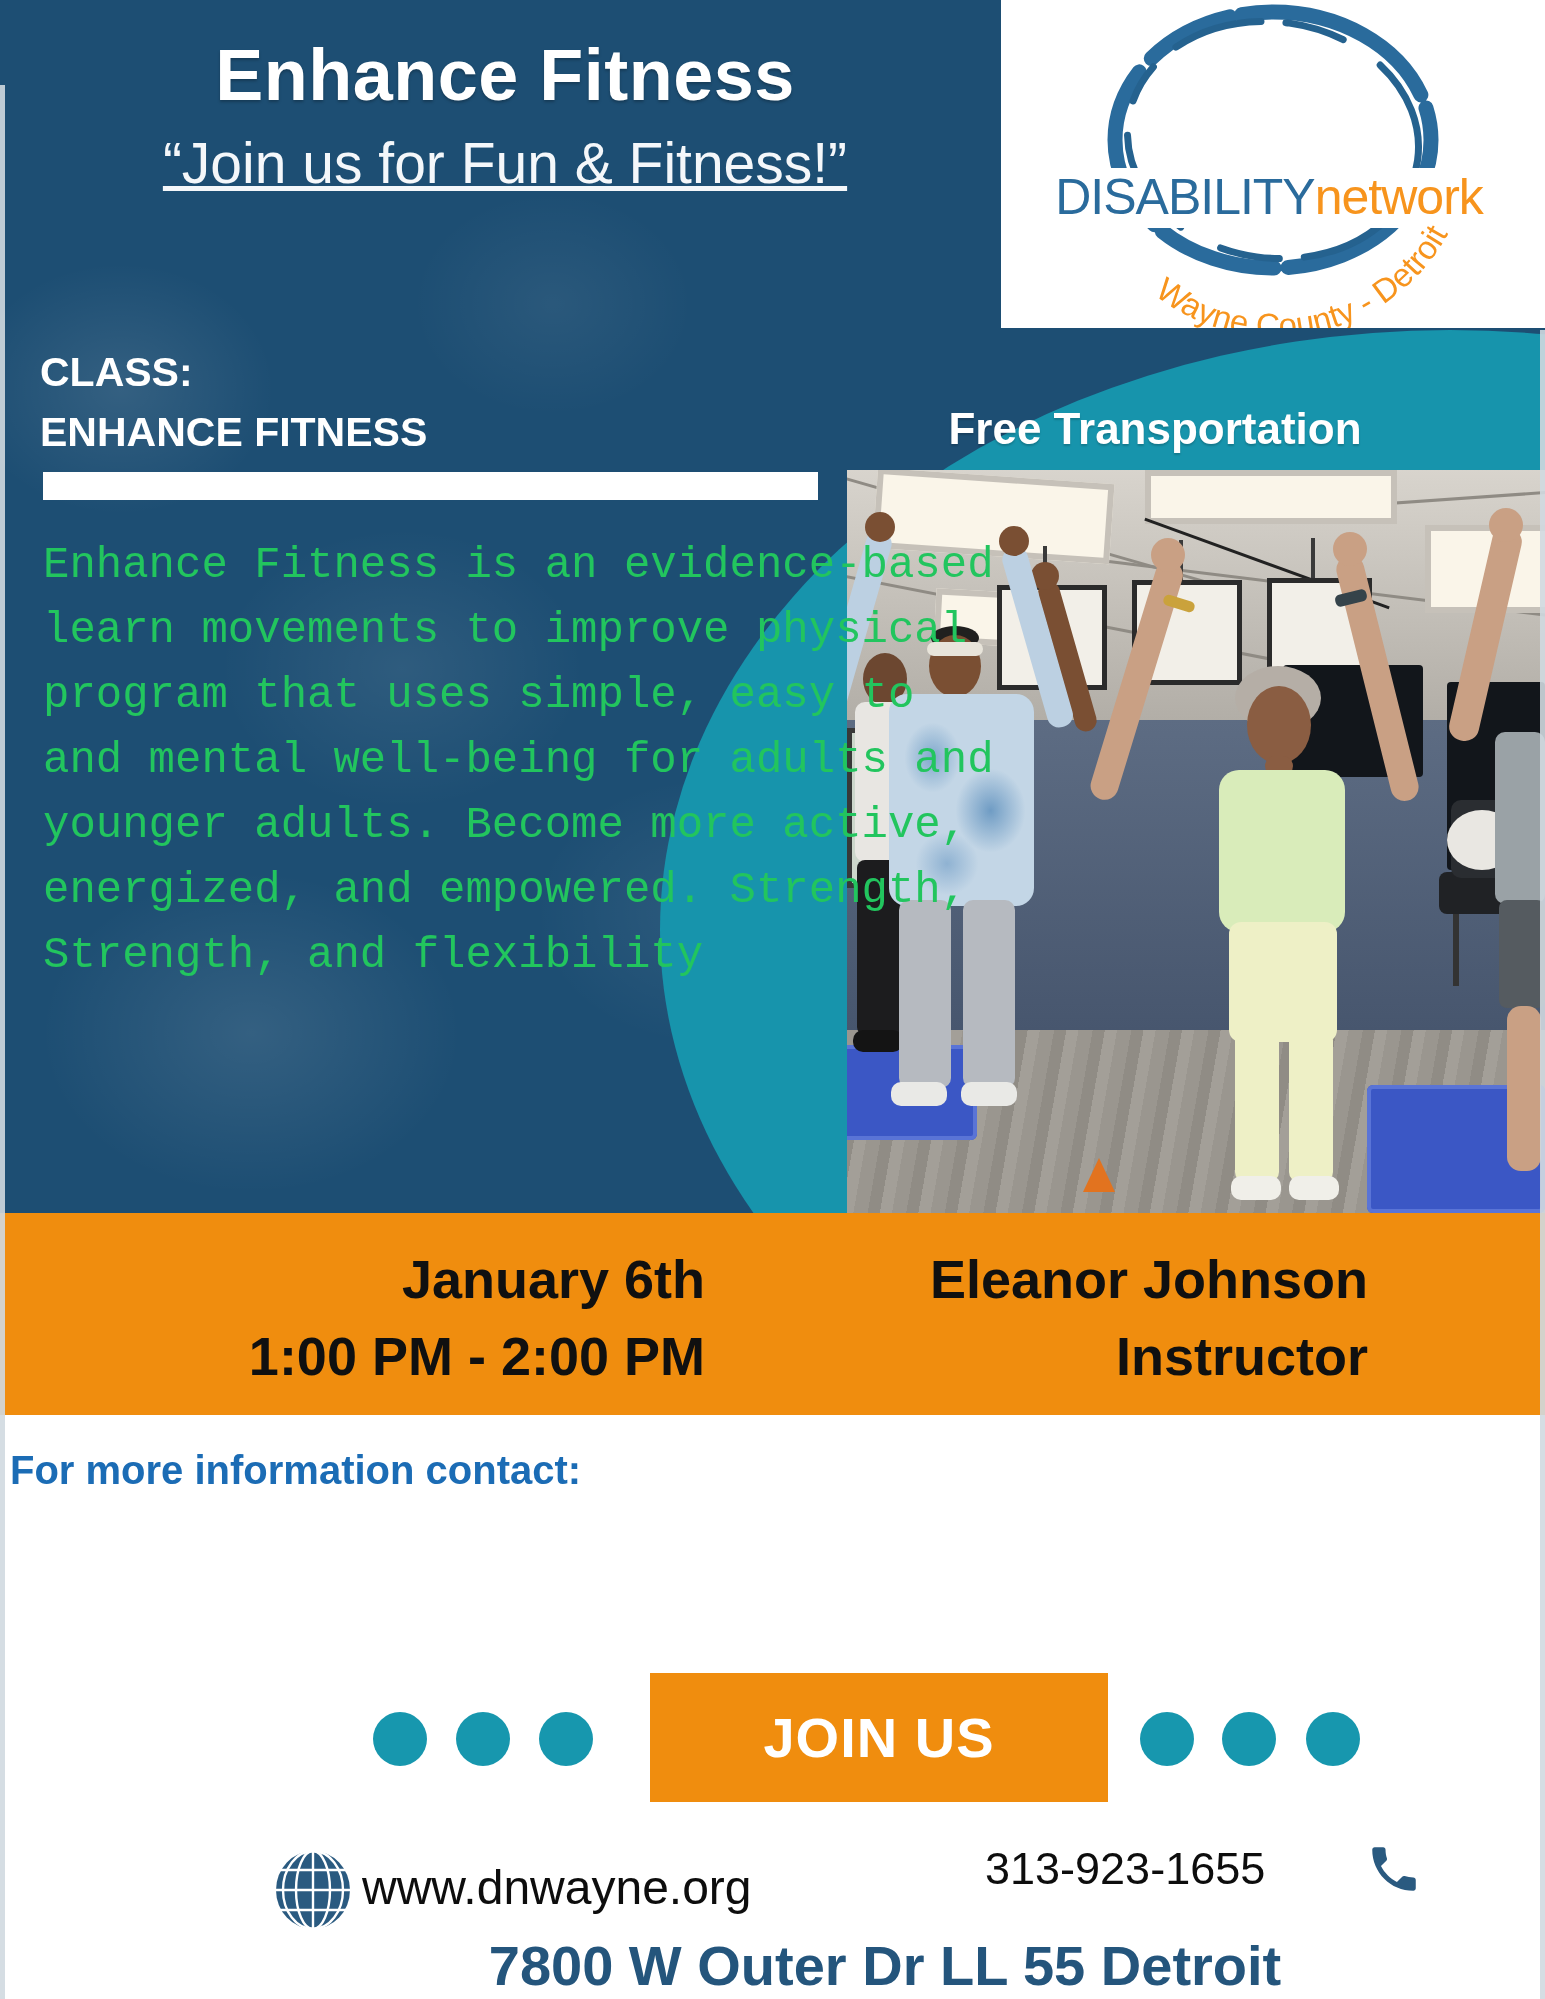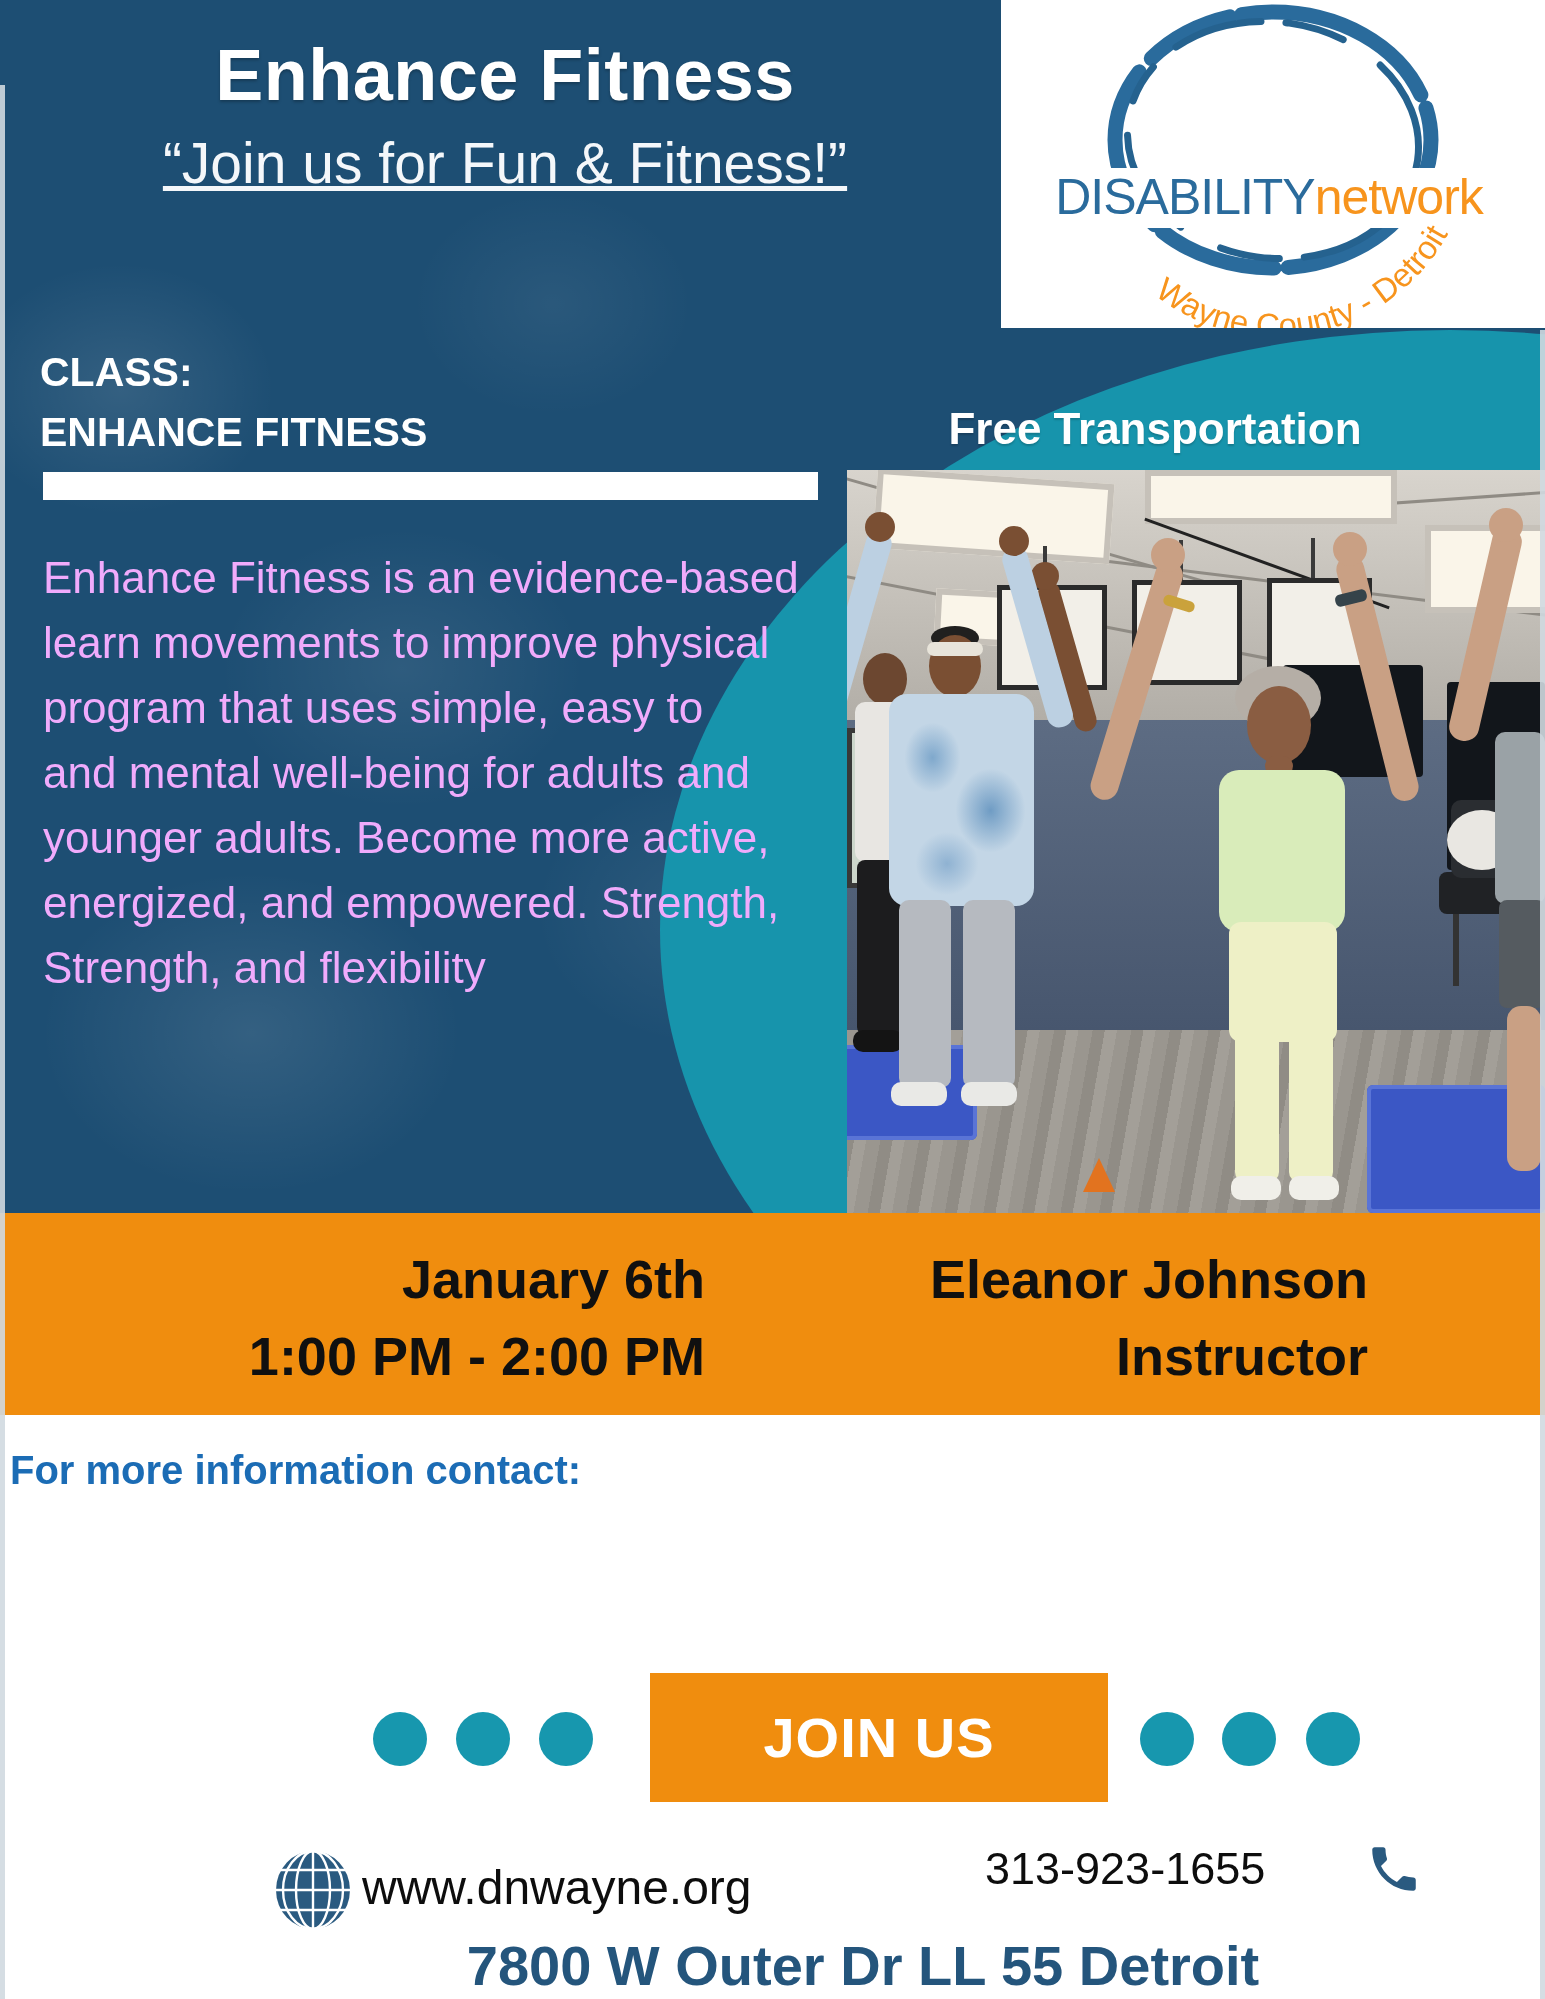--- a/index.html
+++ b/index.html
@@ -25,21 +25,21 @@
   .logo-box{left:1001px;top:0;width:544px;height:328px;background:#fff;}
 
   
   .dome{left:660px;top:330px;width:1580px;height:1200px;border-radius:50%;background:#1794ac;}
   .free-banner{left:905px;top:404px;width:500px;text-align:center;color:#fff;
                font-size:44px;font-weight:bold;text-shadow:0 2px 2px rgba(0,0,0,.18);}
 
   
   .class-blk{left:40px;top:342px;color:#fff;font-weight:bold;font-size:41px;line-height:60px;}
   .divider{left:43px;top:472px;width:775px;height:28px;background:#fff;}
-  .desc{left:43px;top:545px;color:#f0abfc;font-size:44px;line-height:65px;white-space:nowrap;}
+  .desc{left:43px;top:533px;color:#22c55e;font-size:44px;line-height:65px;white-space:nowrap;font-family:Liberation Mono, monospace;}
 
   
   .photo{left:847px;top:470px;width:698px;height:743px;overflow:hidden;background:#b7b3ac;}
   .photo .abs{position:absolute;}
   .ph-ceiling{left:0;top:0;width:698px;height:250px;background:linear-gradient(#d8d4cd,#b2aea7);}
   .ph-beam{background:#8f8b84;height:3px;}
   .ph-panel{background:#faf5e9;border:6px solid #c6c1b9;}
   .ph-screen{background:#f2efe8;border:5px solid #2b2b2b;}
   .ph-pole{width:4px;background:#3a3a3a;}
   .ph-wall{left:0;top:250px;width:698px;height:310px;background:linear-gradient(#5d6c83,#47566e);}
@@ -66,21 +66,21 @@
   .contact-l{left:10px;top:1506px;font-size:43px;color:#2979c4;}
   .contact-l .email{margin-left:42px;}
 
   .dot{width:54px;height:54px;border-radius:50%;background:#1797ae;top:1712px;}
   .join-btn{left:650px;top:1673px;width:458px;height:129px;background:#f08d0e;
             display:flex;align-items:center;justify-content:center;color:#fff;
             font-size:56px;font-weight:bold;letter-spacing:1px;cursor:pointer;border:none;}
 
   .site{left:362px;top:1860px;font-size:48px;color:#0d0d0d;}
   .phone-num{left:985px;top:1843px;font-size:45px;color:#0d0d0d;}
-  .address{left:363px;top:1933px;width:1000px;text-align:center;font-size:56px;
+  .address{left:385px;top:1933px;width:1000px;text-align:center;font-size:56px;
            font-weight:bold;color:#24557c;}
 
   .edge{width:5px;background:rgba(208,217,224,.9);z-index:60;}
 </style>
 </head>
 <body>
 
 <div class="page">
 
   <div class="abs bg-texture"></div>

